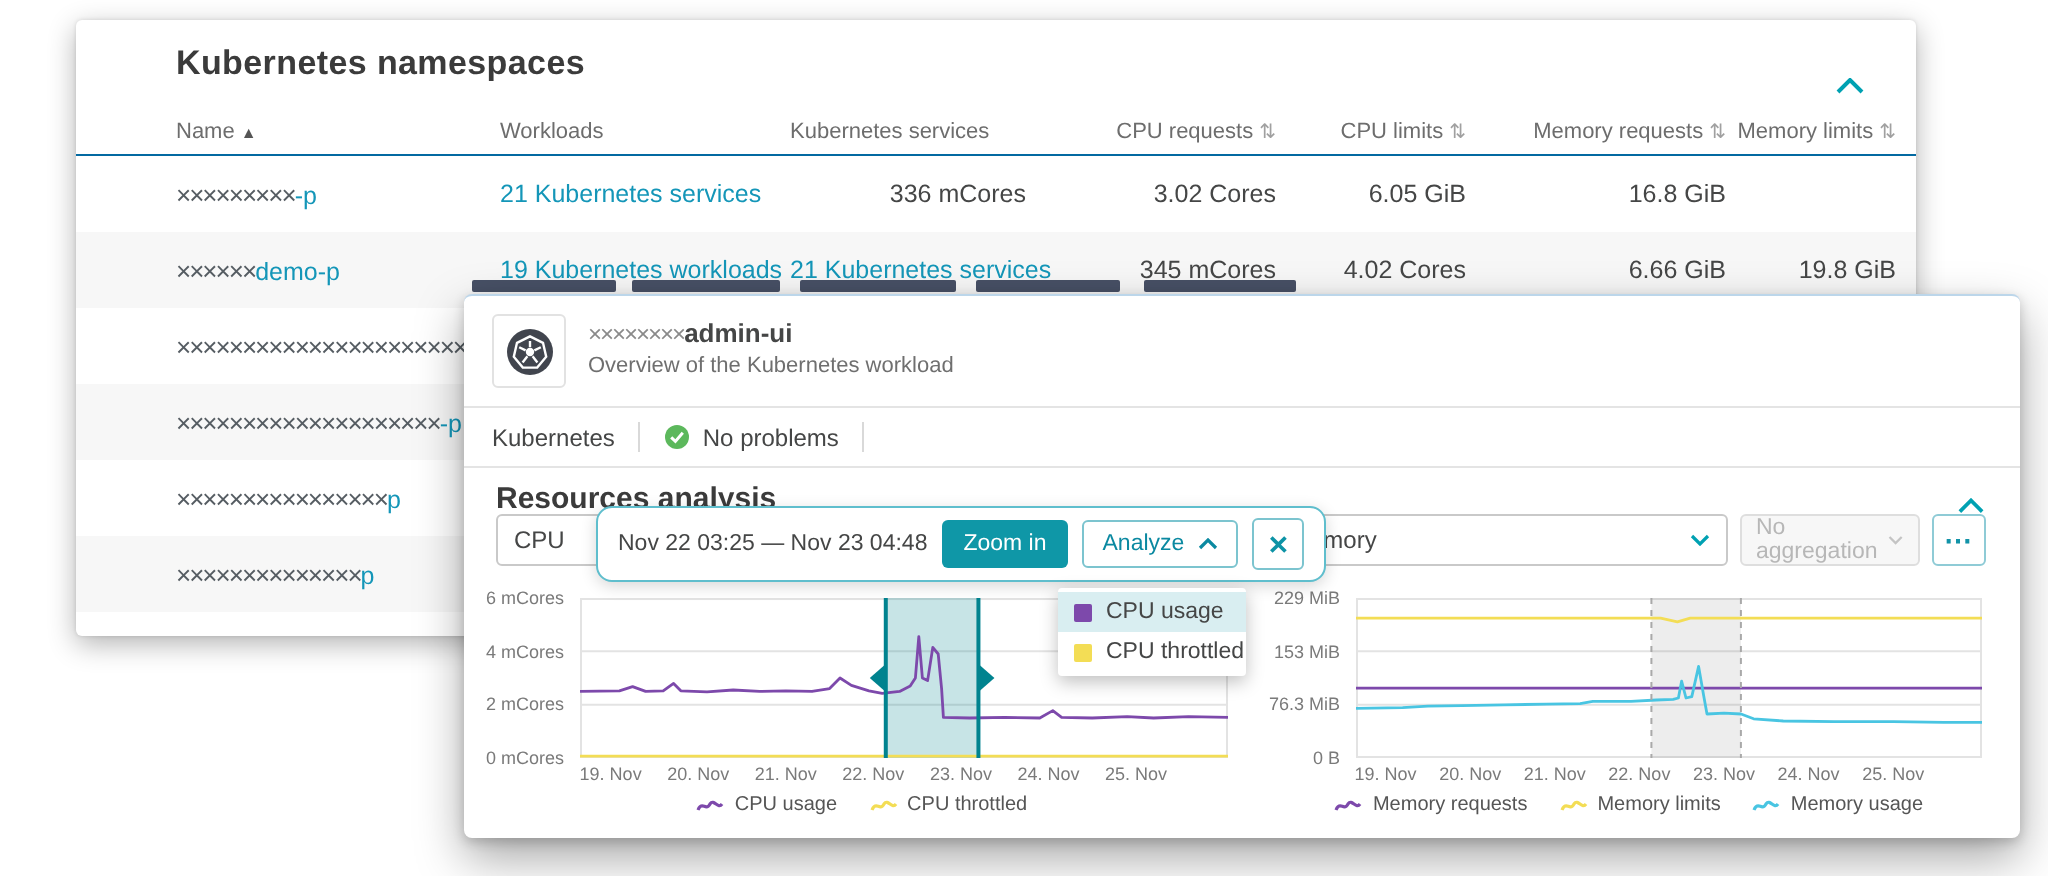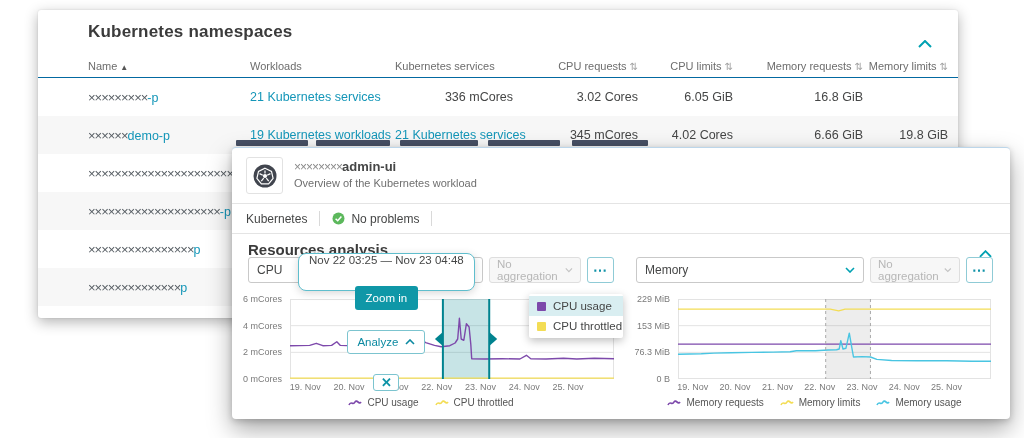--- a/index.html
+++ b/index.html
@@ -73,22 +73,22 @@
   .ytick { position:absolute; right:4px; transform:translateY(-50%); font-size:9px; color:#7a7a7a; white-space:nowrap; }
   .plot { position:absolute; left:42px; top:10px; background:#fff; }
   .xlabels { position:absolute; left:42px; top:93px; height:12px; }
   .xlabels span { position:absolute; transform:translateX(-50%); font-size:9px; color:#7a7a7a; white-space:nowrap; }
   .legend { position:absolute; left:0; top:108px; width:100%; display:flex;
     justify-content:center; gap:16px; }
   .legend .li { display:flex; align-items:center; gap:5px; font-size:10px; color:#555; cursor:pointer; }
 
   
   .popover { position:absolute; left:66px; top:105px; height:38px; z-index:30;
-    display:flex; align-items:center; gap:20px; padding:0 10px; background:#fff;
-    border:1.5px solid #5fbecd; border-radius:8px; box-shadow:0 2px 8px rgba(0,0,0,.16);flex-direction:column; }
+    display:flex; align-items:center; gap:7px; padding:0 10px; background:#fff;
+    border:1.5px solid #5fbecd; border-radius:8px; box-shadow:0 2px 8px rgba(0,0,0,.16); }
   .range-text { font-size:11.5px; color:#454646; white-space:nowrap; }
   .zoom-btn { background:#0f97a7; color:#fff; border:none; border-radius:3px;
     font-size:11.5px; padding:6px 11px; cursor:pointer; font-family:inherit; }
   .analyze-btn { background:#fff; border:1px solid #7cc4cf; border-radius:3px; color:#0b89a1;
     font-size:11.5px; padding:5px 9px; display:flex; align-items:center; gap:7px;
     cursor:pointer; font-family:inherit; }
   .close-btn { width:26px; height:26px; background:#fff; border:1px solid #7cc4cf;
     border-radius:3px; color:#0d93a6; font-size:13px; font-weight:700; cursor:pointer;
     display:flex; align-items:center; justify-content:center; font-family:inherit; }
   .menu { position:absolute; left:297px; top:146px; width:94px; background:#fff; z-index:31;

